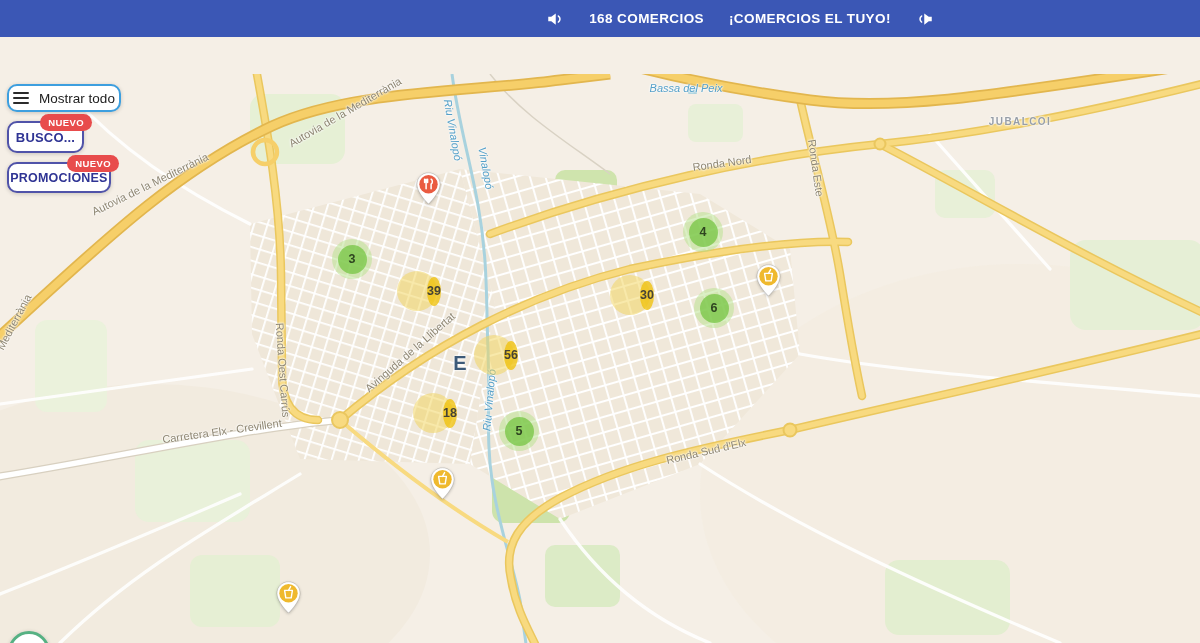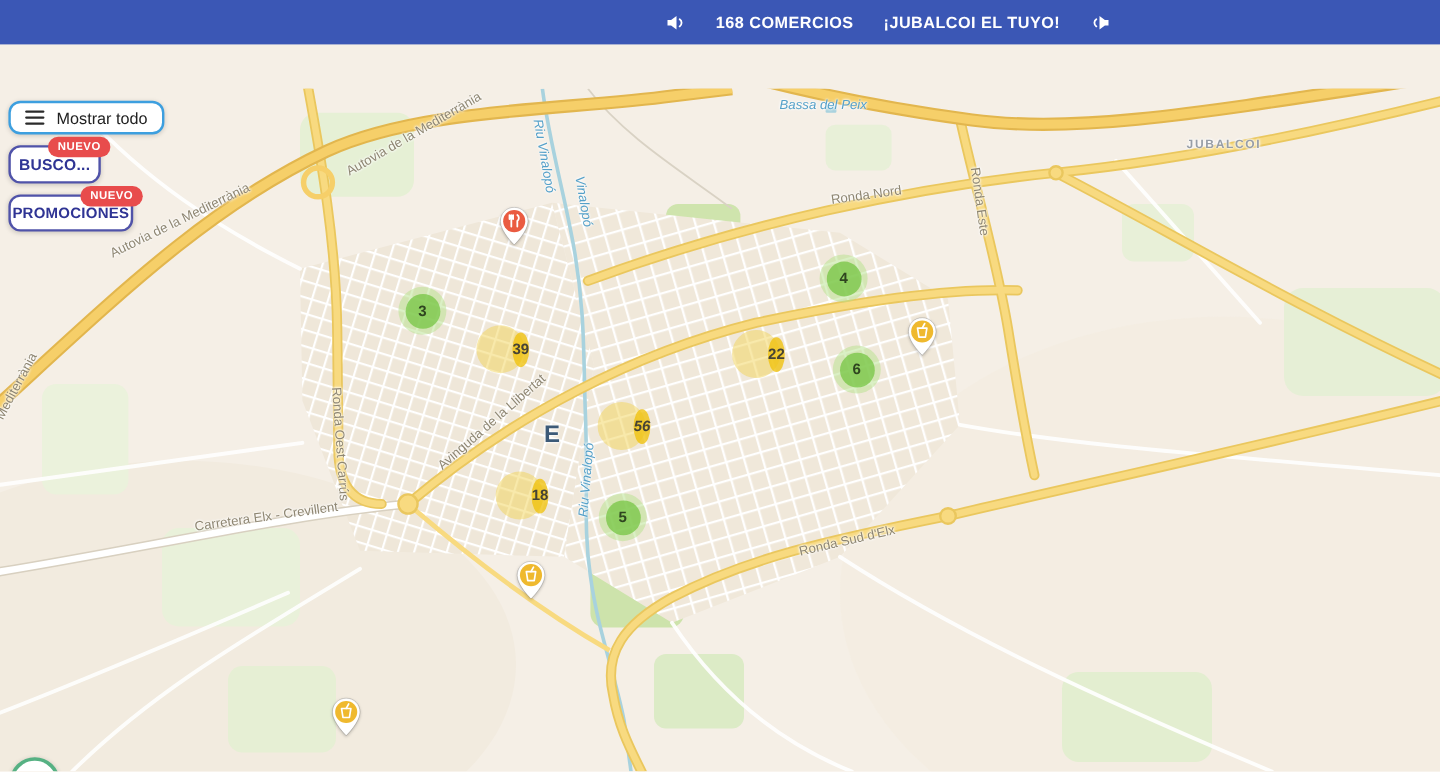--- a/index.html
+++ b/index.html
@@ -40,21 +40,21 @@
   .cluster.green  .cluster-inner { background:rgba(122,199,72,.78); color:#2f4520; }
 
   .pin { position:absolute; width:25px; height:33px; cursor:pointer;
          filter:drop-shadow(0 1px 1.5px rgba(0,0,0,.25)); }
 
   
   .ctl { position:absolute; z-index:5; background:#fff; display:flex; align-items:center;
          justify-content:center; border-radius:10px; cursor:pointer;
          font-family:"Liberation Sans","DejaVu Sans",sans-serif;
          box-shadow:0 1px 4px rgba(0,0,0,.18); }
-  .show-all { left:7px; top:10px; width:130px; height:28px; border:2px solid #3d9fdf;
+  .show-all { left:7px; top:10px; width:114px; height:28px; border:2px solid #3d9fdf;
               gap:10px; font-size:13.5px; color:#212121; }
   .burger { display:flex; flex-direction:column; gap:2.6px; }
   .burger i { display:block; width:16px; height:2.3px; background:#2b2b2b; border-radius:1px; }
   .pill { border:2px solid #5053a9; color:#2f3494; font-weight:bold; letter-spacing:.2px; }
   .busco  { left:7px; top:47px; width:77px; height:32px; font-size:13px; }
   .promos { left:7px; top:88px; width:104px; height:31px; font-size:12.5px; }
   .badge { position:absolute; top:-9px; background:#e84c4c; color:#fff; font-size:9.5px;
            font-weight:bold; padding:3px 8px 3px; border-radius:9px; letter-spacing:.4px; }
   .busco .badge  { right:-10px; }
   .promos .badge { right:-10px; }
@@ -70,21 +70,21 @@
 
   <header class="banner">
     <div class="banner-inner">
       <span class="mega">
         <svg width="18" height="18" viewBox="0 0 24 24">
           <path d="M3 9v6h4l6 4.5V4.5L7 9H3z" fill="#fff"></path>
           <path d="M16.5 8a4.8 4.8 0 0 1 0 8" stroke="#fff" stroke-width="2" fill="none" stroke-linecap="round"></path>
         </svg>
       </span>
       <span class="banner-text">168 COMERCIOS</span>
-      <span class="banner-text">¡JUBALCOI EL TUYO!</span>
+      <span class="banner-text">¡COMERCIOS EL TUYO!</span>
       <span class="mega flip">
         <svg width="18" height="18" viewBox="0 0 24 24">
           <path d="M3 9v6h4l6 4.5V4.5L7 9H3z" fill="#fff"></path>
           <path d="M16.5 8a4.8 4.8 0 0 1 0 8" stroke="#fff" stroke-width="2" fill="none" stroke-linecap="round"></path>
         </svg>
       </span>
     </div>
   </header>
 
 
@@ -194,26 +194,26 @@
         <div class="cluster green" style="left: 332px; top: 165px;">
           <span class="cluster-inner">3</span>
         </div>
         <div class="cluster yellow" style="left: 397px; top: 197px;">
           <span class="cluster-inner">39</span>
         </div>
         <div class="cluster green" style="left: 683px; top: 138px;">
           <span class="cluster-inner">4</span>
         </div>
         <div class="cluster yellow" style="left: 610px; top: 201px;">
-          <span class="cluster-inner">22</span>
+          <span class="cluster-inner">30</span>
         </div>
         <div class="cluster green" style="left: 694px; top: 214px;">
           <span class="cluster-inner">6</span>
         </div>
-        <div class="cluster yellow" style="left: 498px; top: 261px; font-style: italic;">
+        <div class="cluster yellow" style="left: 474px; top: 261px;">
           <span class="cluster-inner">56</span>
         </div>
         <div class="cluster yellow" style="left: 413px; top: 319px;">
           <span class="cluster-inner">18</span>
         </div>
         <div class="cluster green" style="left: 499px; top: 337px;">
           <span class="cluster-inner">5</span>
         </div>
         <div class="pin" style="left: 415.5px; top: 97.7px;"><svg width="25" height="33" viewBox="0 0 25 33">
             <path d="M12.5 .8C6 .8 1 5.9 1 12.4 1 21 12.5 32 12.5 32S24 21 24 12.4C24 5.9 19 .8 12.5 .8Z" fill="#fff" stroke="rgba(0,0,0,.18)" stroke-width=".8"></path>

